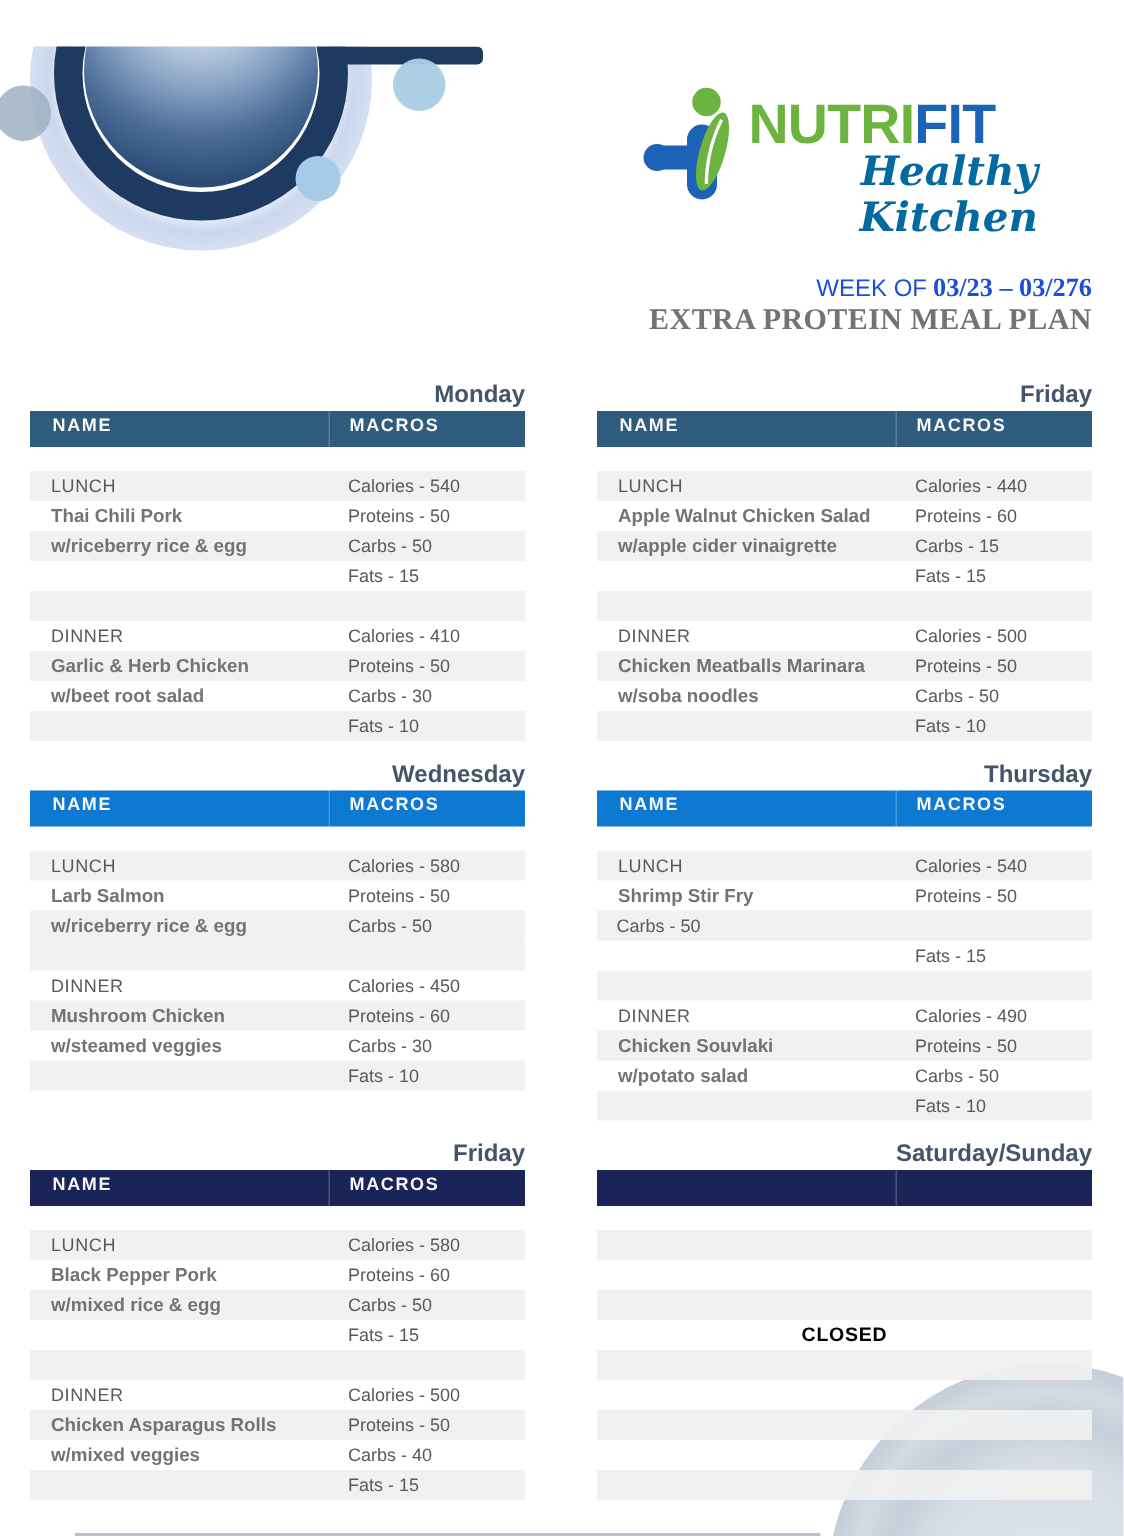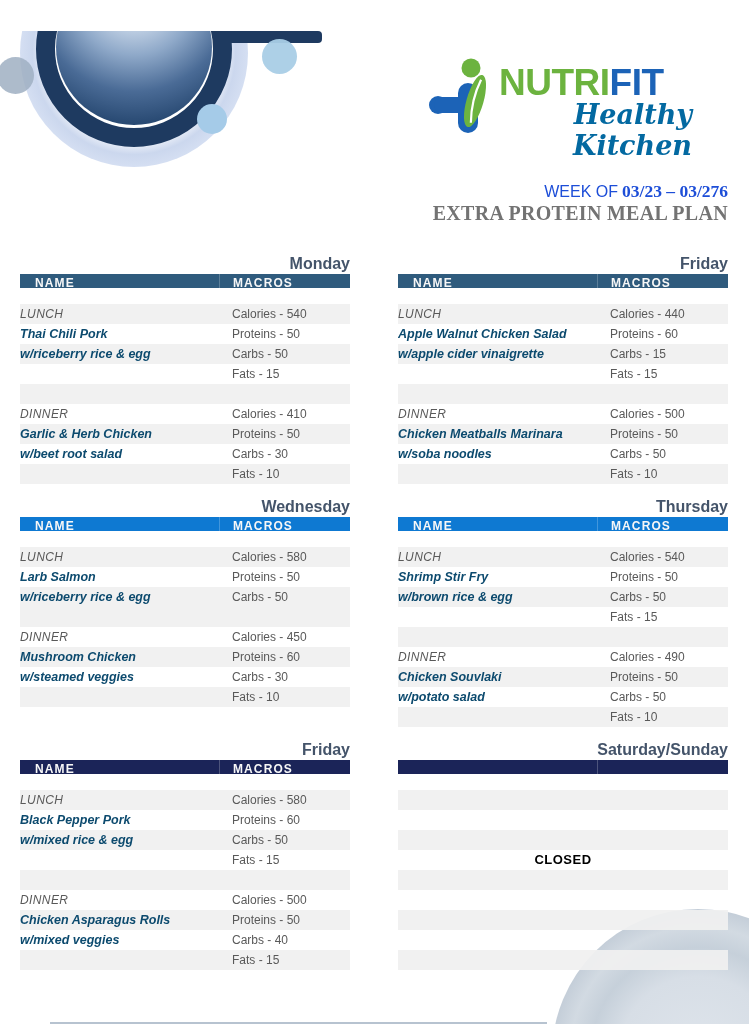--- a/index.html
+++ b/index.html
@@ -37,31 +37,31 @@
            white-space:nowrap; }
   .week-line .dates { font-family:"Liberation Serif", serif; font-weight:bold; font-size:17.5px; margin-left:4px; }
   .plan-title { position:absolute; top:171px; right:21px; z-index:2; font-family:"Liberation Serif", serif;
            font-weight:bold; font-size:20px; color:#737373; letter-spacing:0.3px; white-space:nowrap; }
 
   
   .days-grid { position:absolute; left:20px; top:222px; z-index:2;
            display:grid; grid-template-columns:330px 330px; column-gap:48px; row-gap:12px; }
   .day-section { width:330px; }
   .day-title { height:21px; line-height:21px; text-align:right; font-size:16px; font-weight:bold; color:#44546A; }
-  .thead { height:14px; display:flex; color:#F7F7F7; font-size:12px; font-weight:bold; letter-spacing:1.1px; }
+  .thead { height:24px; display:flex; color:#F7F7F7; font-size:12px; font-weight:bold; letter-spacing:1.1px; }
   .thead .c1 { width:199px; padding-left:15px; line-height:19px; box-sizing:border-box; }
   .thead .c2 { flex:1; padding-left:13px; line-height:19px; box-sizing:border-box;
            border-left:1px solid rgba(255,255,255,0.22); }
   .spacer-row { height:16px; }
   .trow { height:20px; display:flex; font-size:12px; line-height:20px; color:#595959; }
   .trow.gray { background:rgba(240,240,240,0.93); }
-  .trow .c1 { width:199px; box-sizing:border-box; white-space:nowrap; overflow:hidden;font-style:italic; }
+  .trow .c1 { width:199px; padding-left:14px; box-sizing:border-box; white-space:nowrap; overflow:hidden; }
   .trow .c2 { flex:1; padding-left:13px; box-sizing:border-box; white-space:nowrap; overflow:hidden; }
   .cell-label { letter-spacing:0.4px; }
-  .cell-meal { font-weight:bold; color:#0c4a6e; font-size:12.5px; }
+  .cell-meal { font-weight:bold; color:#737373; font-size:12.5px; }
   .closed-cell { width:100%; text-align:center; font-weight:bold; color:#000000; font-size:13px; letter-spacing:0.5px; }
 </style>
 </head>
 <body>
 
 <div class="page">
 
   <div class="deco wash"></div>
   <div class="deco ring"></div>
   <div class="deco sphere"></div>
@@ -228,21 +228,20 @@
         <div class="spacer-row"></div>
         <div class="trow gray">
           <span class="c1 cell-label">LUNCH</span>
           <span class="c2">Calories - 540</span>
         </div>
         <div class="trow white">
           <span class="c1 cell-meal">Shrimp Stir Fry</span>
           <span class="c2">Proteins - 50</span>
         </div>
         <div class="trow gray">
-          <span class="c1 cell-meal">w/brown rice &amp; egg</span>
           <span class="c2">Carbs - 50</span>
         </div>
         <div class="trow white">
           <span class="c1 "></span>
           <span class="c2">Fats - 15</span>
         </div>
         <div class="trow gray">
           <span class="c1 "></span>
           <span class="c2"></span>
         </div>

